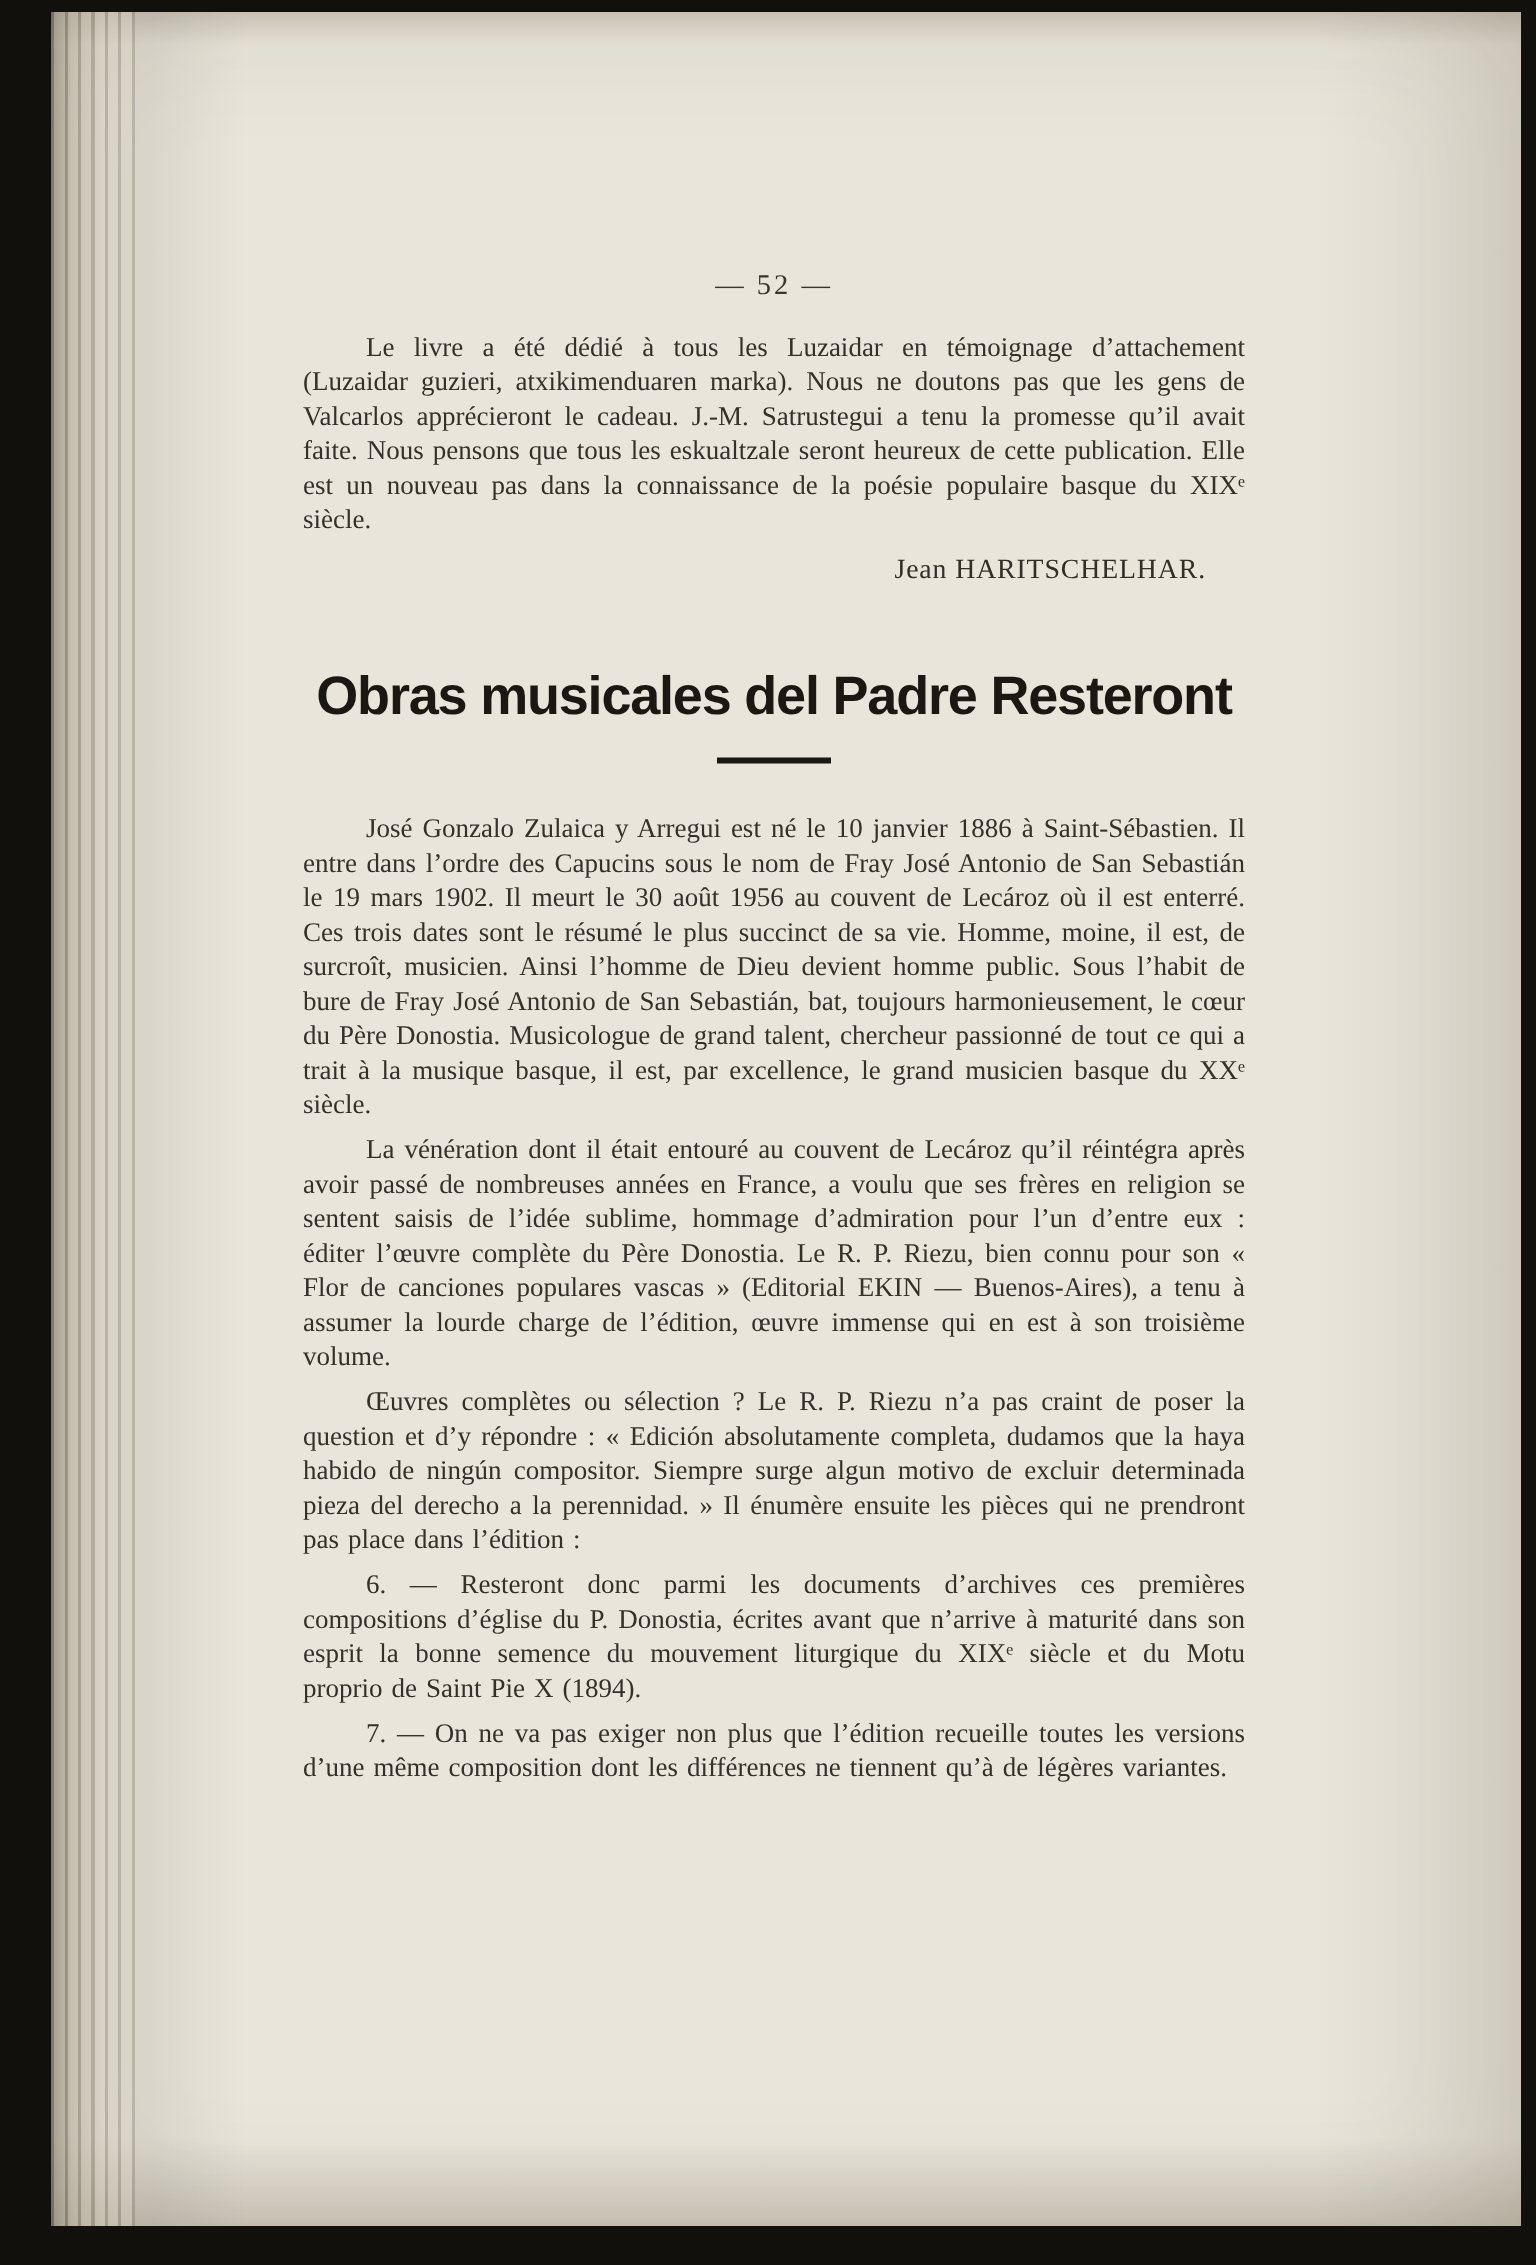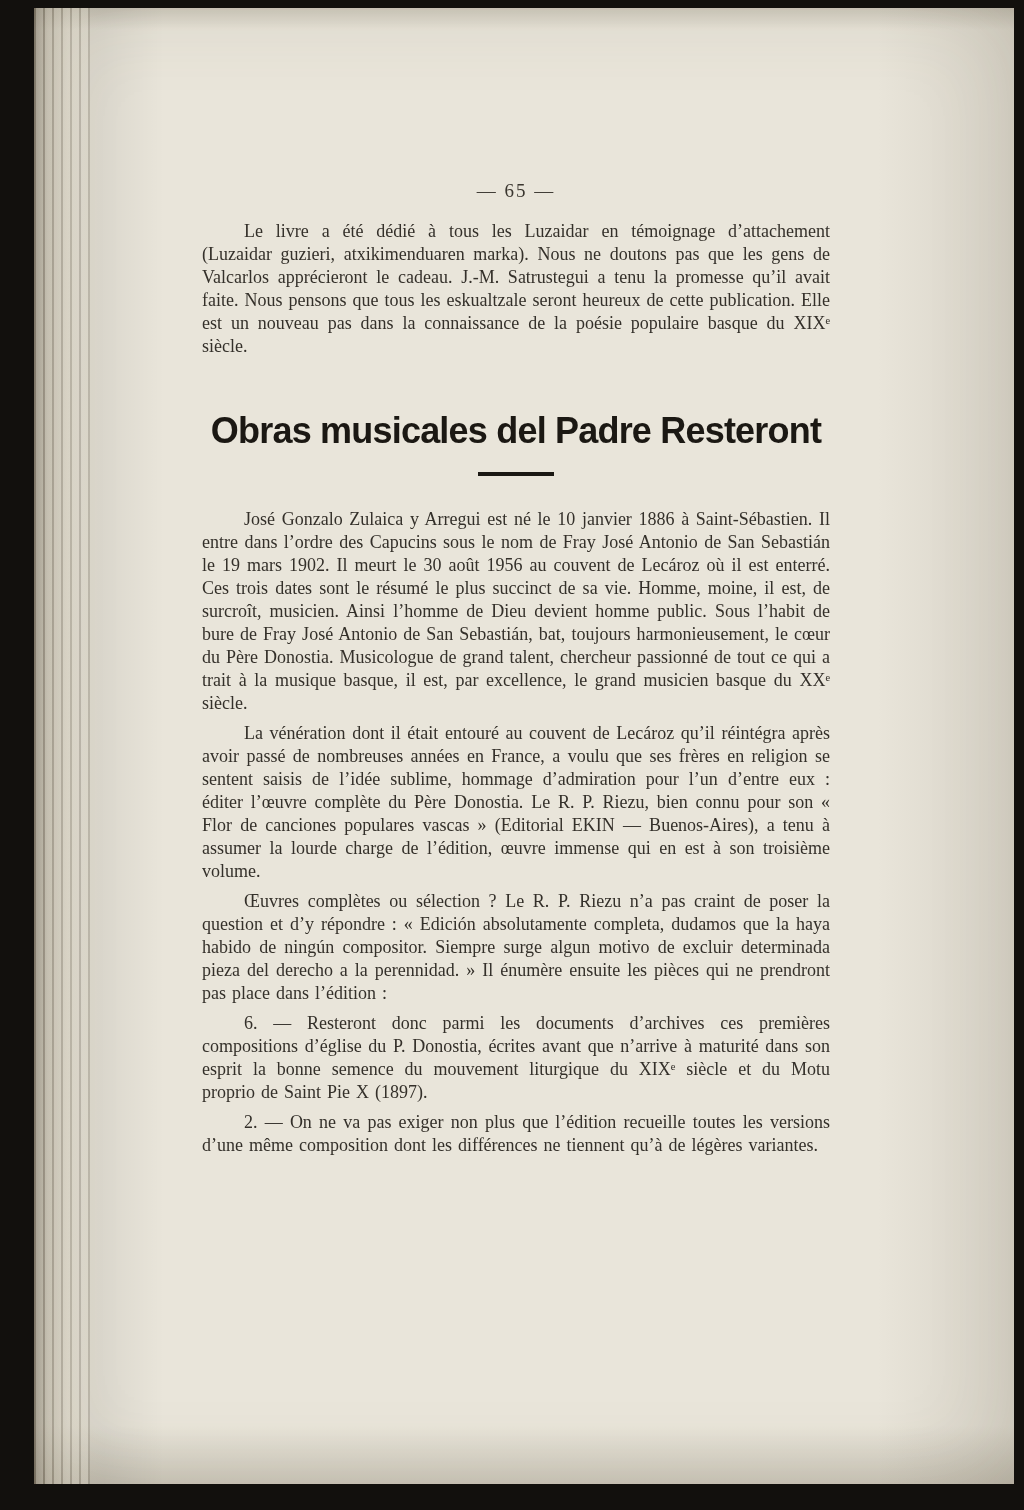--- a/index.html
+++ b/index.html
@@ -98,32 +98,33 @@
   }
 </style>
 </head>
 <body>
 
 <div class="scan">
   <div class="page">
     <div class="spine-edges"></div>
     <div class="content">
 
-      <div class="page-number">— 65 —</div>
+      <div class="page-number">— 52 —</div>
 
       <p class="para"><span>Le livre a été dédié à tous les </span><span class="it">Luzaidar</span><span> en témoignage d’attachement (Luzaidar guzieri, atxikimenduaren marka). Nous ne doutons pas que les gens de Valcarlos apprécieront le cadeau. J.-M. Satrustegui a tenu la promesse qu’il avait faite. Nous pensons que tous les </span><span class="it">eskualtzale</span><span> seront heureux de cette publication. Elle est un nouveau pas dans la connaissance de la poésie populaire basque du XIXᵉ siècle.</span></p>
 
+      <div class="signature">Jean HARITSCHELHAR.</div>
 
       <h1 class="title">Obras musicales del Padre Resteront</h1>
 
       <div class="title-rule"></div>
 
       <div>
         <p class="para"><span>José Gonzalo Zulaica y Arregui est né le 10 janvier 1886 à Saint-Sébastien. Il entre dans l’ordre des Capucins sous le nom de Fray José Antonio de San Sebastián le 19 mars 1902. Il meurt le 30 août 1956 au couvent de Lecároz où il est enterré. Ces trois dates sont le résumé le plus succinct de sa vie. Homme, moine, il est, de surcroît, musicien. Ainsi l’homme de Dieu devient homme public. Sous l’habit de bure de Fray José Antonio de San Sebastián, bat, toujours harmonieusement, le cœur du Père Donostia. Musicologue de grand talent, chercheur passionné de tout ce qui a trait à la musique basque, il est, par excellence, le grand musicien basque du XXᵉ siècle.</span></p>
         <p class="para"><span>La vénération dont il était entouré au couvent de Lecároz qu’il réintégra après avoir passé de nombreuses années en France, a voulu que ses frères en religion se sentent saisis de l’idée sublime, hommage d’admiration pour l’un d’entre eux : éditer l’œuvre complète du Père Donostia. Le R. P. Riezu, bien connu pour son « </span><span class="it">Flor de canciones populares vascas</span><span> » (Editorial EKIN — Buenos-Aires), a tenu à assumer la lourde charge de l’édition, œuvre immense qui en est à son troisième volume.</span></p>
         <p class="para"><span>Œuvres complètes ou sélection ? Le R. P. Riezu n’a pas craint de poser la question et d’y répondre : « Edición absolutamente completa, dudamos que la haya habido de ningún compositor. Siempre surge algun motivo de excluir determinada pieza del derecho a la perennidad. » Il énumère ensuite les pièces qui ne prendront pas place dans l’édition :</span></p>
-        <p class="para"><span>6. — Resteront donc parmi les documents d’archives ces premières compositions d’église du P. Donostia, écrites avant que n’arrive à maturité dans son esprit la bonne semence du mouvement liturgique du XIXᵉ siècle et du </span><span class="it">Motu proprio</span><span> de Saint Pie X (1897).</span></p>
-        <p class="para"><span>2. — On ne va pas exiger non plus que l’édition recueille toutes les versions d’une même composition dont les différences ne tiennent qu’à de légères variantes.</span></p>
+        <p class="para"><span>6. — Resteront donc parmi les documents d’archives ces premières compositions d’église du P. Donostia, écrites avant que n’arrive à maturité dans son esprit la bonne semence du mouvement liturgique du XIXᵉ siècle et du </span><span class="it">Motu proprio</span><span> de Saint Pie X (1894).</span></p>
+        <p class="para"><span>7. — On ne va pas exiger non plus que l’édition recueille toutes les versions d’une même composition dont les différences ne tiennent qu’à de légères variantes.</span></p>
       </div>
 
     </div>
   </div>
 </div>
 
 </body></html>

